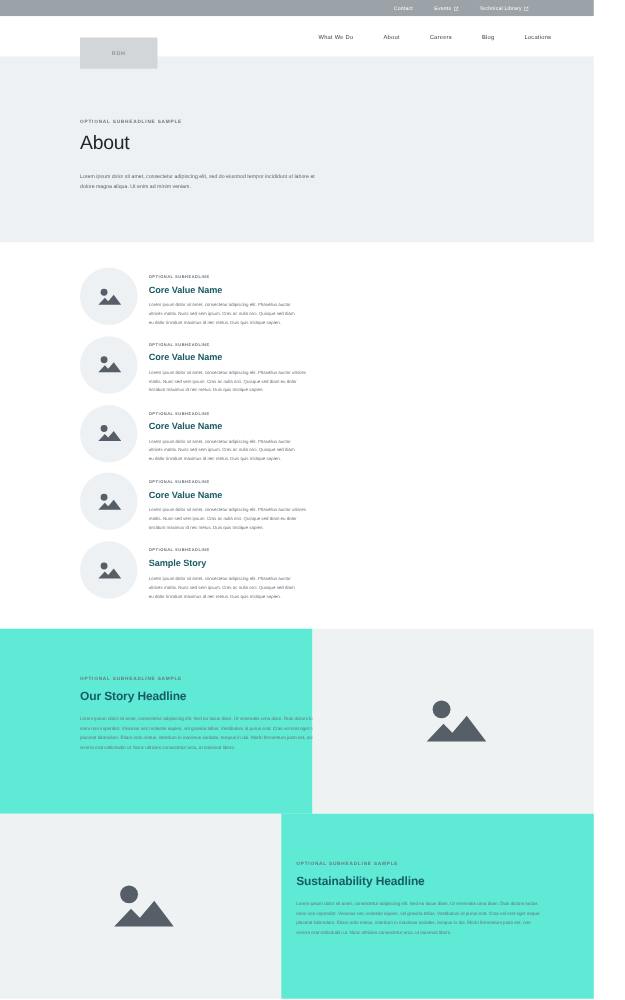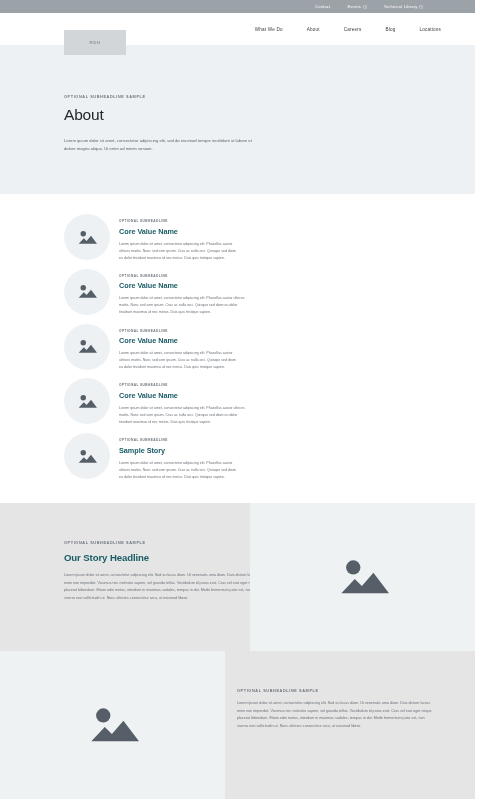--- a/index.html
+++ b/index.html
@@ -168,21 +168,21 @@
     font-size:3.7px;
     line-height:2.07;
     color:#6a7178;
     width:196px;
   }
   .split-media {
     display:flex;
     align-items:center;
     justify-content:center;
   }
-  .pane-white { background:#e5e5e5; }
+  .pane-white { background:#5eead4; }
   .pane-gray  { background:#eff2f3; }
   .w-story-text  { width:250px; }
   .w-story-media { width:250px; }
 
   .footer-strip { height:11px; background:#ffffff; }
 
   .ph-icon { display:block; }
 </style>
 </head>
 <body>
@@ -320,19 +320,20 @@
 
   <section class="split">
     <div class="split-media pane-gray w-story-media">
       <svg class="ph-icon" width="52" height="44" viewBox="0 0 24 20">
         <circle cx="7.5" cy="5.6" r="3.3" fill="#565e68"></circle>
         <path d="M2 17.5l6.2-6.6 3.3 3.3 5.3-6.2 7.2 9.5z" fill="#565e68"></path>
       </svg>
     </div>
     <div class="split-text right-pad pane-white w-story-text">
       <div class="eyebrow">OPTIONAL SUBHEADLINE SAMPLE</div>
+      <h2 class="split-title">Sustainability Headline</h2>
       <p class="split-body">Lorem ipsum dolor sit amet, consectetur adipiscing elit. Sed eu lacus diam. Ut venenatis urna diam. Duis dictum luctus enim non imperdiet. Vivamus nec molestie sapien, vel gravida tellus. Vestibulum id purus erat. Cras vel erat eget neque placerat bibendum. Etiam odio metus, interdum in maximus sodales, tempus in dui. Morbi fermentum justo est, non viverra erat sollicitudin ut. Nunc ultricies consectetur arcu, ut euismod libero.</p>
     </div>
   </section>
 
   <div class="footer-strip"></div>
 
 </div>
 
 </body></html>

